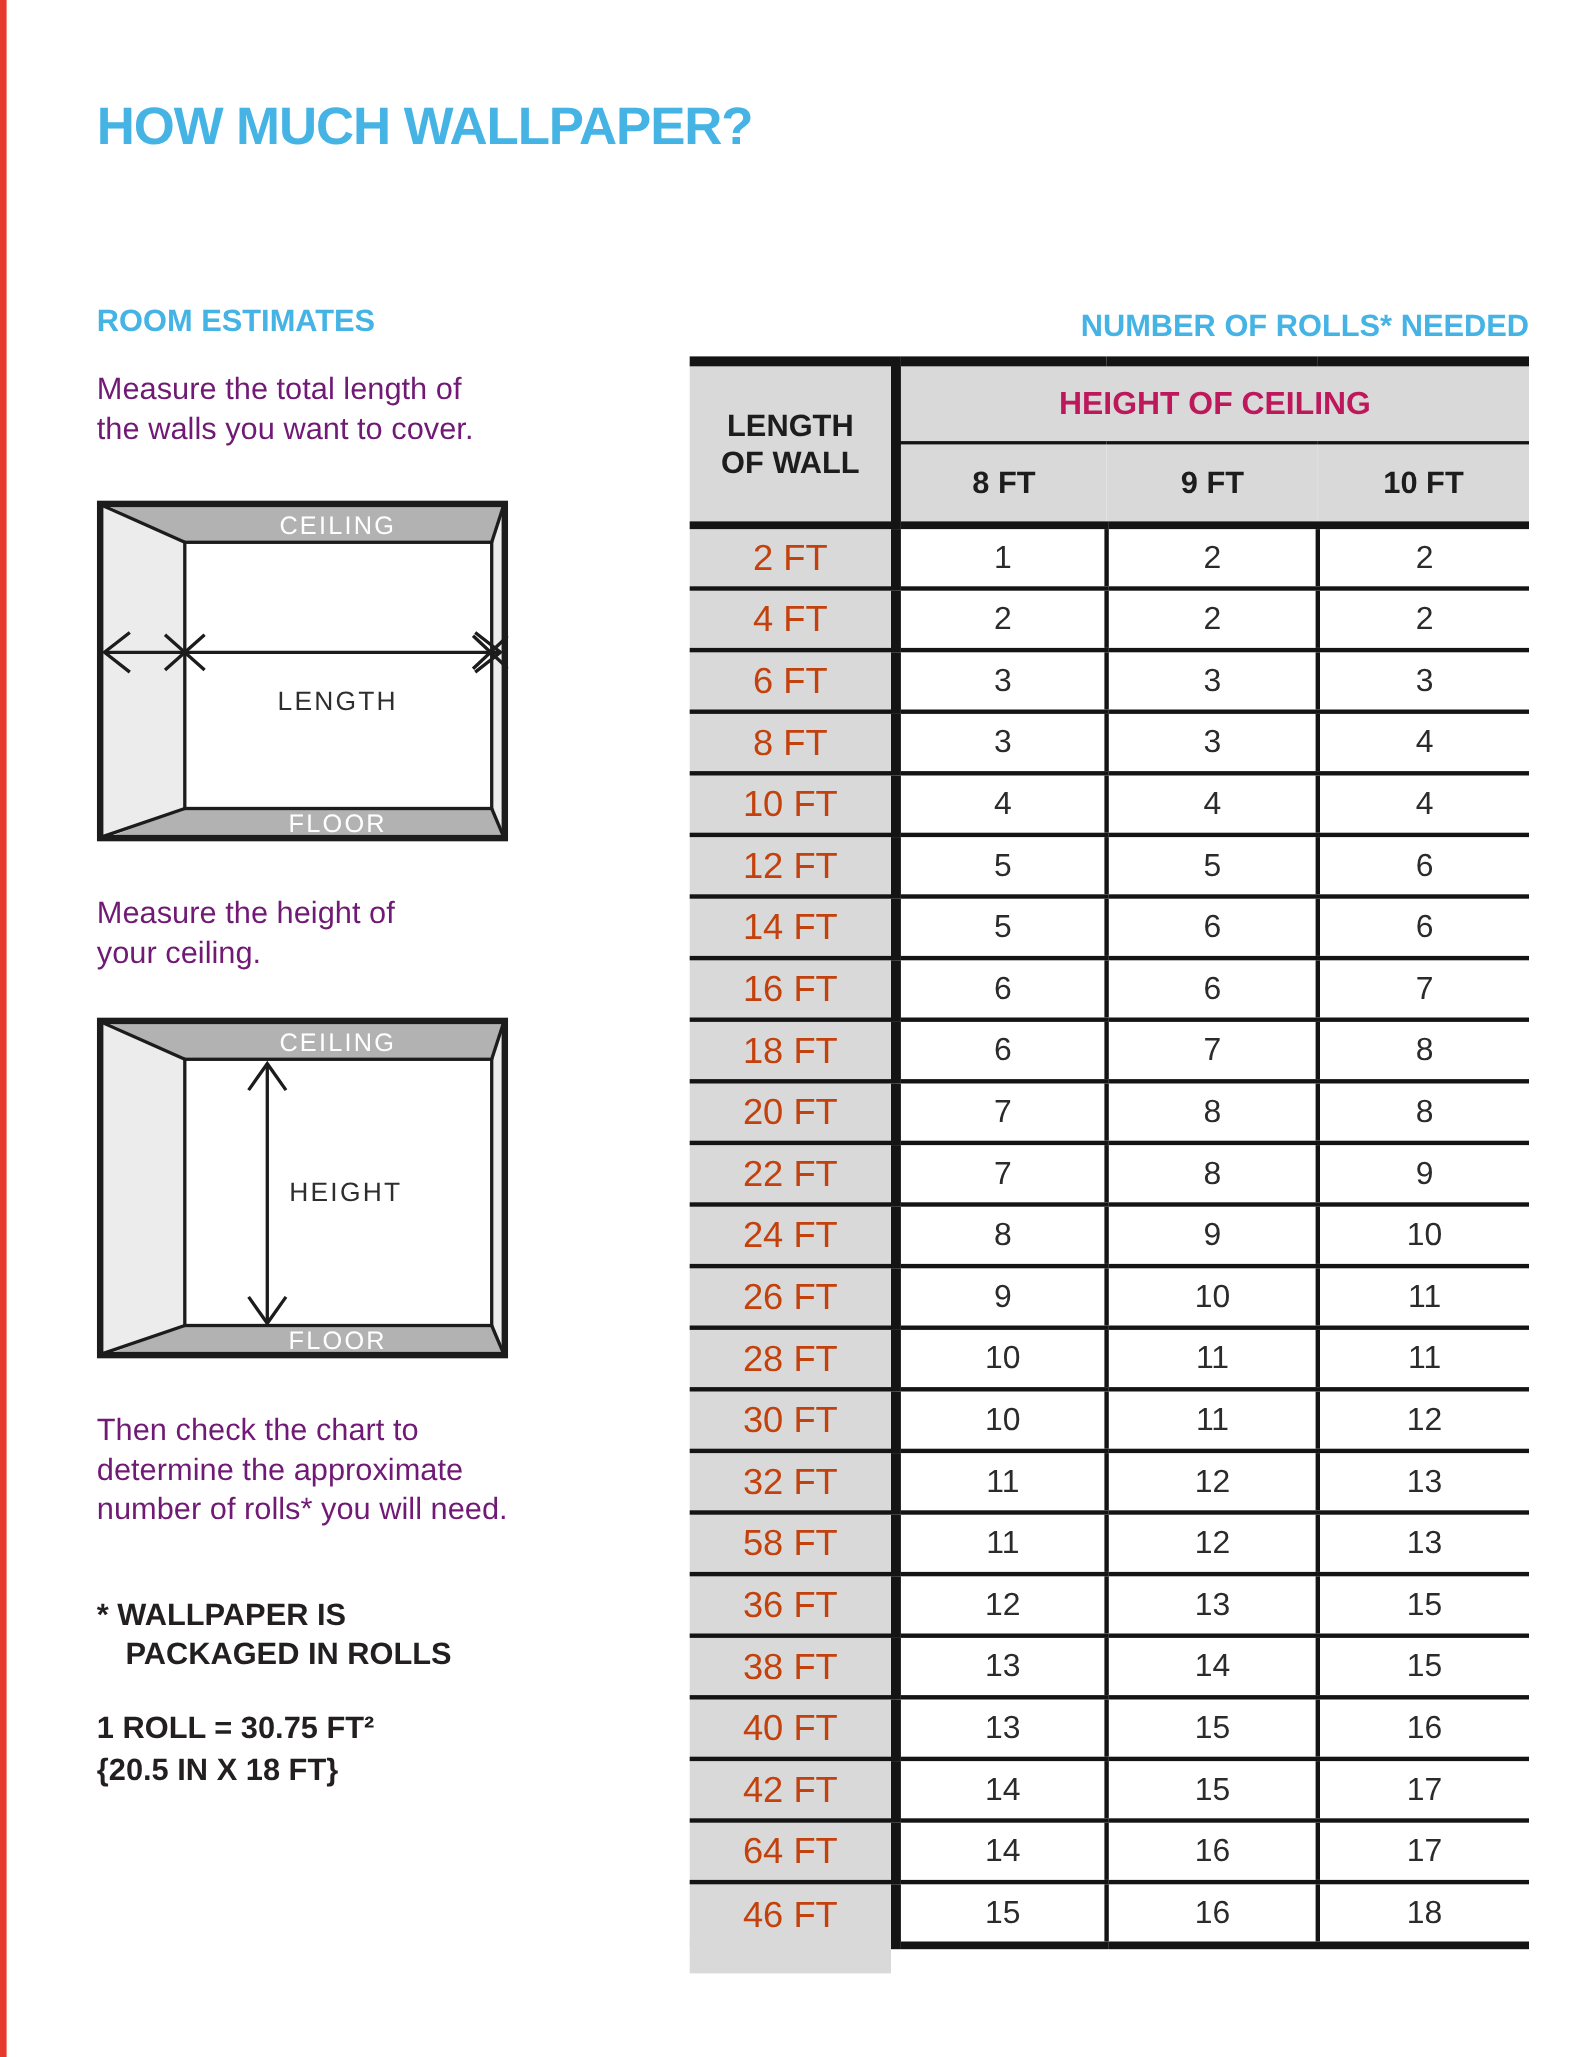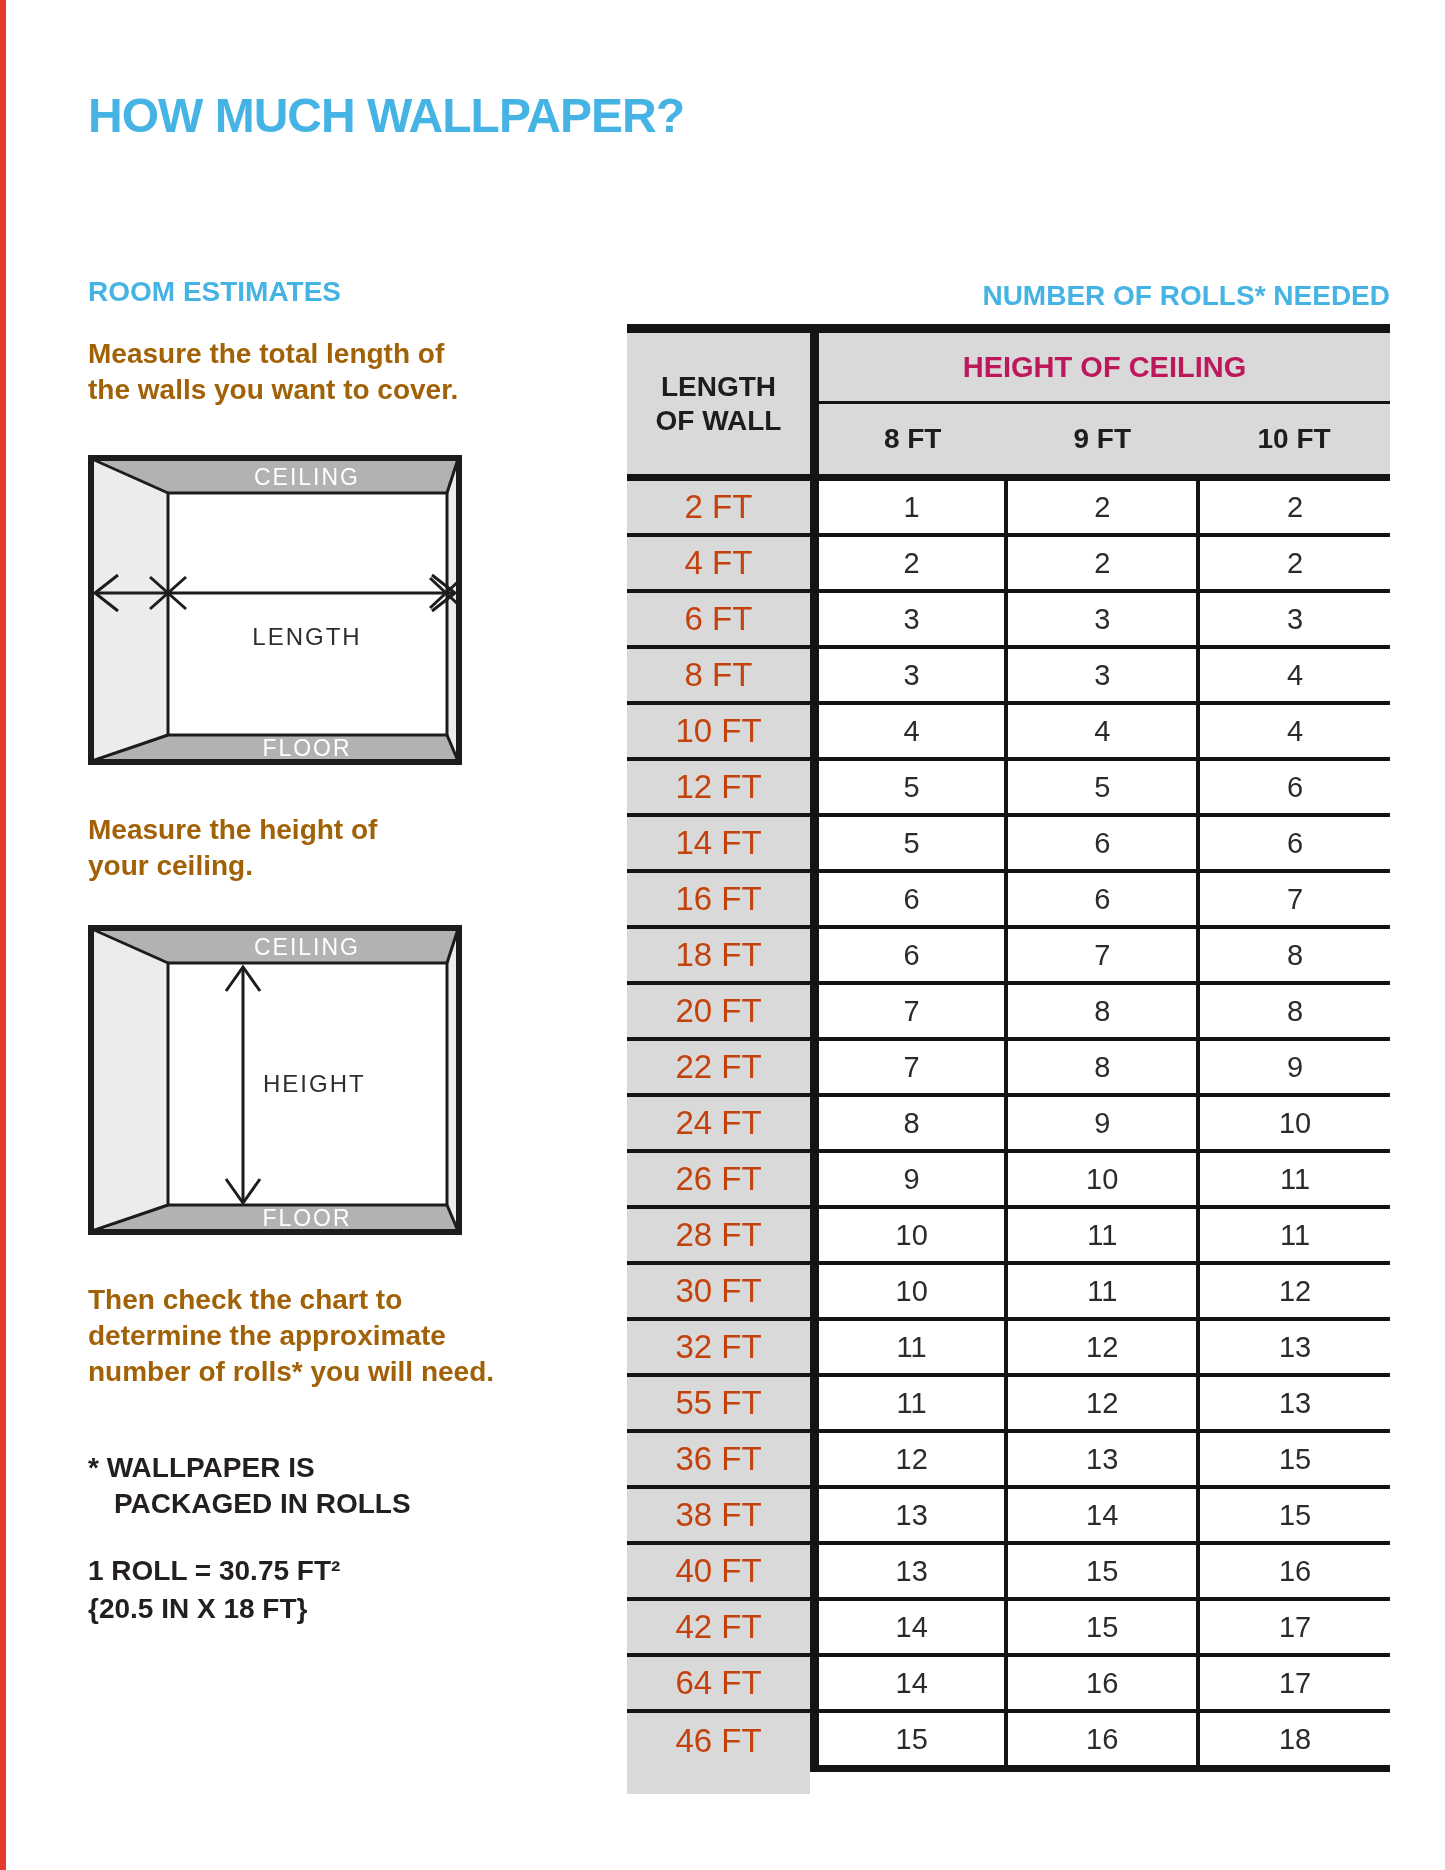--- a/index.html
+++ b/index.html
@@ -12,21 +12,21 @@
     position:absolute;left:88px;top:88px;margin:0;
     font-size:48px;font-weight:bold;letter-spacing:-1px;color:#45b4e4;text-align:center;
   }
   .section-heading{
     position:absolute;margin:0;font-size:28px;font-weight:bold;color:#45b4e4;letter-spacing:0;
   }
   #room-estimates-heading{left:88px;top:276px;}
   #table-title{left:627px;top:280px;width:763px;text-align:right;}
   .step{
     position:absolute;left:88px;margin:0;font-size:28px;line-height:36px;
-    white-space:pre-line;color:#a16207;font-weight:bold;
+    white-space:pre-line;color:#701a75;
   }
   #step1{top:336px;}
   #step2{top:812px;}
   #step3{top:1282px;}
   .diagram{position:absolute;left:88px;width:374px;height:310px;}
   #diagram-length{top:455px;}
   #diagram-height{top:925px;}
   .footnote{
     position:absolute;left:88px;top:1450px;margin:0;font-size:28px;font-weight:bold;
     line-height:36px;color:#231f20;
@@ -271,21 +271,21 @@
       </tr>
 
       <tr>
         <th class="rowlabel">32 FT</th>
         <td>11</td>
         <td>12</td>
         <td>13</td>
       </tr>
 
       <tr>
-        <th class="rowlabel">55 FT</th>
+        <th class="rowlabel">58 FT</th>
         <td>11</td>
         <td>12</td>
         <td>13</td>
       </tr>
 
       <tr>
         <th class="rowlabel">36 FT</th>
         <td>12</td>
         <td>13</td>
         <td>15</td>

